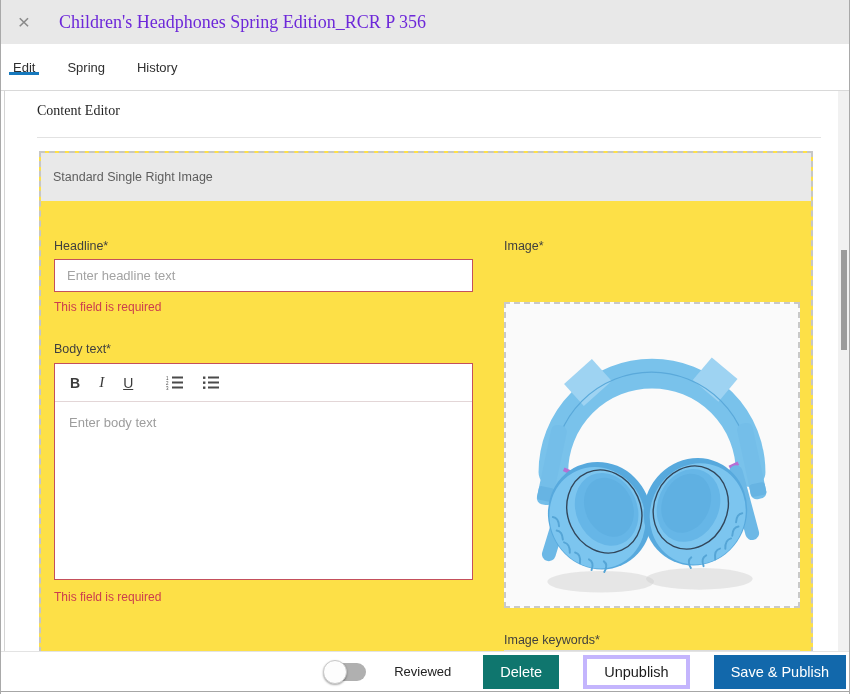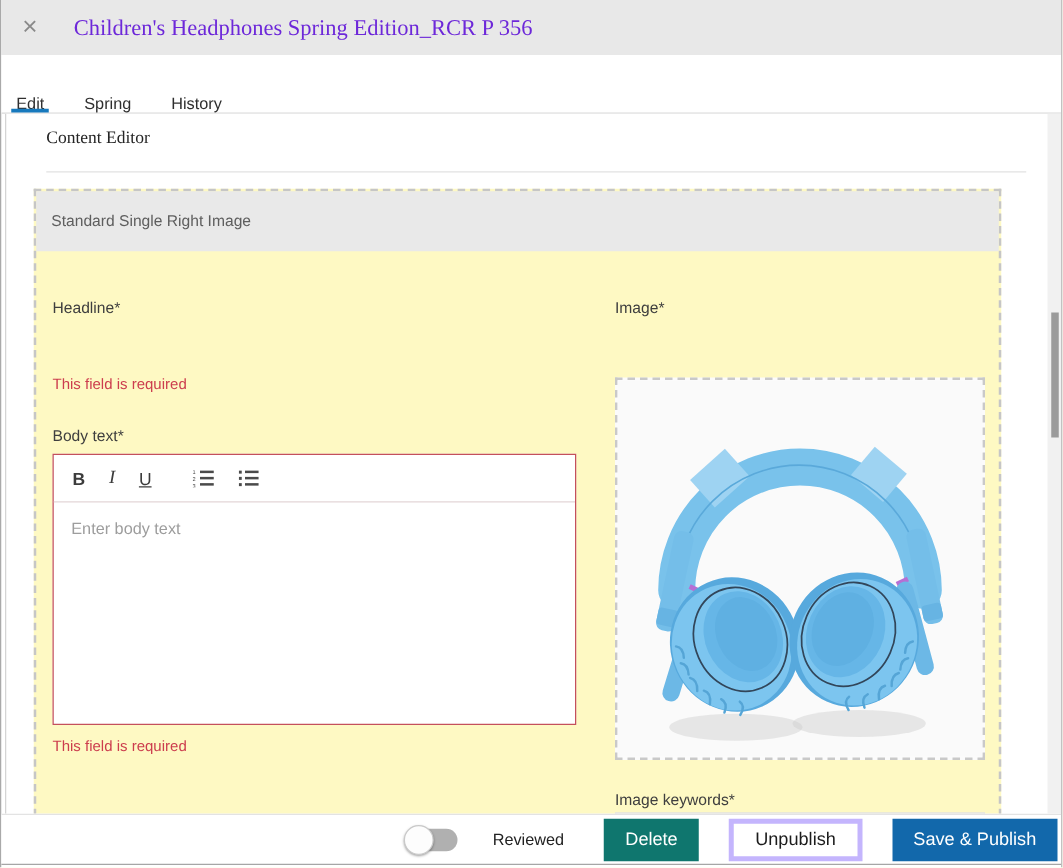--- a/index.html
+++ b/index.html
@@ -10,32 +10,32 @@
     border-left:1px solid #a9a9a9; border-right:1px solid #a9a9a9; overflow:hidden;
   }
   
   .header{ position:absolute; top:0; left:0; right:0; height:44px; background:#e8e8e8;
     display:flex; align-items:center; }
   .close-btn{ width:22px; height:22px; margin-left:12px; border:none; background:transparent;
     color:#8a8a8a; font-size:21px; line-height:20px; cursor:pointer; font-family:"Liberation Sans",sans-serif; }
   .win-title{ margin-left:24px; font-family:"Liberation Serif", serif; font-size:18px; color:#6d28d9; }
   
   .tabbar{ position:absolute; top:44px; left:0; right:0; height:47px; background:#fff;
-    border-bottom:1px solid #d9d9d9; display:flex; align-items:flex-end; padding-left:10px; }
+    border-bottom:1px solid #d9d9d9; display:flex; align-items:center; padding-left:10px; }
   .tab{ position:relative; display:flex; align-items:center; padding:0 2px; margin-right:28px;
     font-size:13px; color:#2f2f2f; cursor:pointer; }
   .tab.active::after{ content:""; position:absolute; left:-2px; right:-2px; bottom:0; height:3px; background:#1779bd; }
   
   .content{ position:absolute; left:3px; right:0; top:91px; bottom:43px; background:#fff;
     border-left:1px solid #d4d4d4; overflow:hidden; }
   .page-heading{ position:absolute; left:32px; top:12px; font-family:"Liberation Serif", serif;
     font-size:14px; color:#252525; }
   .rule{ position:absolute; left:32px; right:28px; top:46px; height:1px; background:#e2e2e2; }
-  .section{ position:absolute; left:22px; width:774px; top:60px; bottom:-2px;
-    border:2px dashed #c6c6c6; border-bottom:none; background:#fef9c3; }
+  .section{ position:absolute; left:34px; width:774px; top:60px; bottom:-2px;
+    border:2px dashed #c6c6c6; border-bottom:none; background:#fde047; }
   .template-bar{ height:48px; background:#e9e9e9; display:flex; align-items:center; }
   .template-bar span{ padding-left:12px; font-size:12.5px; color:#5e5e5e; }
   .form{ position:absolute; left:0; right:0; top:48px; bottom:0; }
   .field-label{ position:absolute; font-size:12.5px; color:#3f3f3f; }
   .error-text{ position:absolute; font-size:12px; color:#cc3d4e; }
   
   .headline-input{ position:absolute; left:13px; top:58px; width:419px; height:33px;
     border:1px solid #c4505c; background:#fff; padding:0 12px; font-size:13px; color:#333;
     font-family:"Liberation Sans",sans-serif; outline:none; }
   .headline-input::placeholder, .kw-input::placeholder{ color:#a3a3a3; }
@@ -96,20 +96,21 @@
     <div class="rule"></div>
 
     <div class="section">
       <div class="template-bar">
         <span>Standard Single Right Image</span>
       </div>
 
       <div class="form">
 
         <label class="field-label" style="left:13px; top:38px;">Headline*</label>
+        <input class="headline-input" type="text" placeholder="Enter headline text" style="">
         <div class="error-text" style="left:13px; top:99px;">This field is required</div>
 
         <label class="field-label" style="left:13px; top:141px;">Body text*</label>
         <div class="body-editor">
           <div class="rte-toolbar">
             <button class="rte-btn rte-bold">B</button>
             <button class="rte-btn rte-italic">I</button>
             <button class="rte-btn rte-underline">U</button>
             <button class="rte-btn" style="margin-left:14px;">
               <svg width="18" height="15" viewBox="0 0 18 15">

